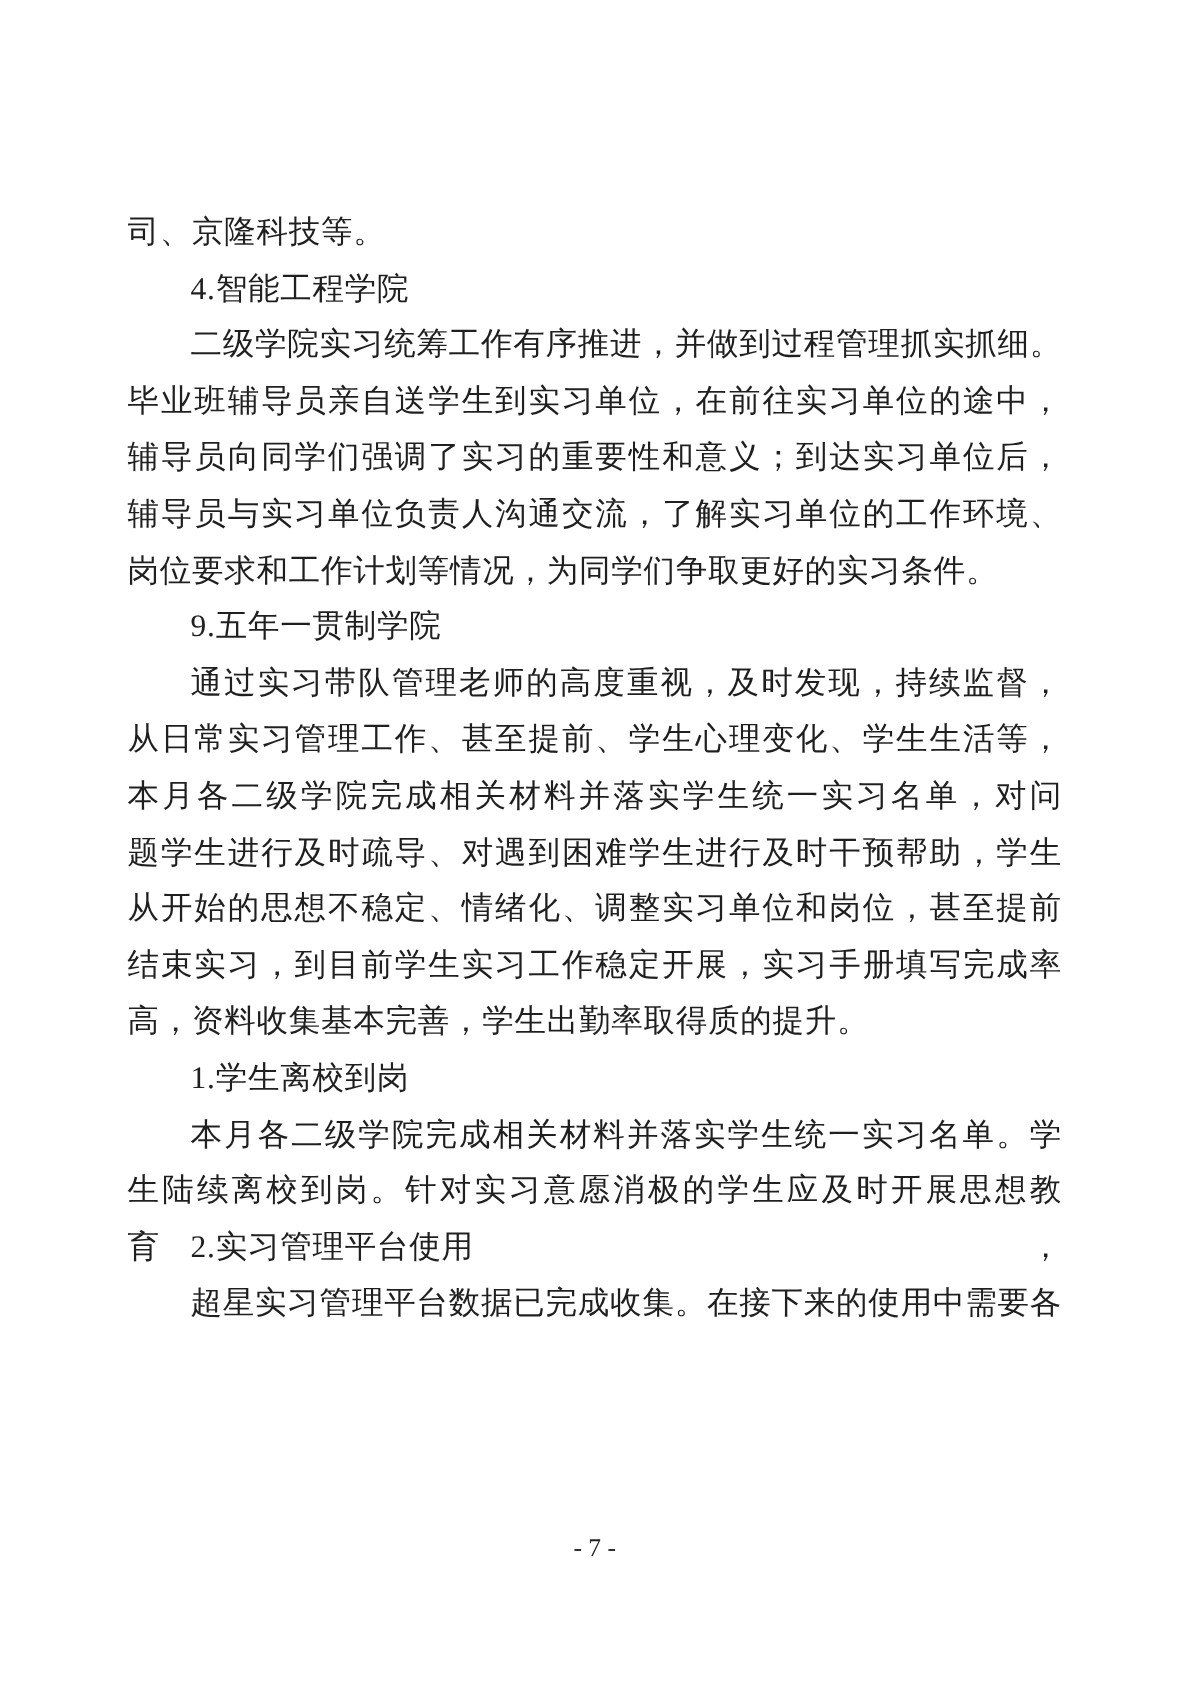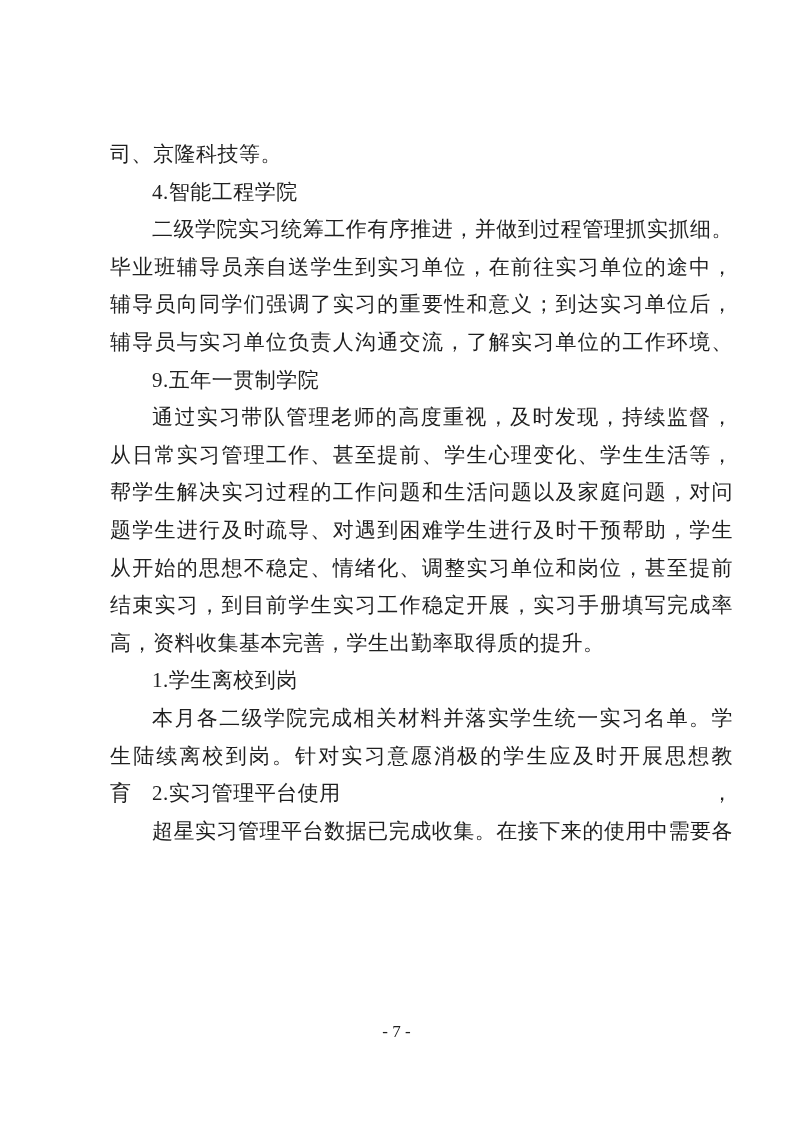--- a/index.html
+++ b/index.html
@@ -14,21 +14,20 @@
     background: #ffffff;
     color: #1f1f1f;
     font-family: "Liberation Serif", "DejaVu Serif", serif;
     overflow: hidden;
   }
   .content {
     position: absolute;
     left: 85px;
     top: 136px;
     width: 623px;
-    margin-left: 25px;
   }
   .line {
     height: 37.6px;
     line-height: 37.6px;
     font-size: 21px;
     letter-spacing: 0.5px;
     white-space: normal;
     overflow: visible;
   }
   
@@ -64,24 +63,25 @@
 <body>
 
 <div class="page">
   <div class="content">
     <div class="line">司、京隆科技等。</div>
     <div class="line head">4.智能工程学院</div>
     <div class="line first fill">二级学院实习统筹工作有序推进，并做到过程管理抓实抓细。</div>
     <div class="line fill">毕业班辅导员亲自送学生到实习单位，在前往实习单位的途中，</div>
     <div class="line fill">辅导员向同学们强调了实习的重要性和意义；到达实习单位后，</div>
     <div class="line fill">辅导员与实习单位负责人沟通交流，了解实习单位的工作环境、</div>
+    <div class="line">岗位要求和工作计划等情况，为同学们争取更好的实习条件。</div>
     <div class="line head">9.五年一贯制学院</div>
     <div class="line first fill">通过实习带队管理老师的高度重视，及时发现，持续监督，</div>
     <div class="line fill">从日常实习管理工作、甚至提前、学生心理变化、学生生活等，</div>
-    <div class="line fill">帮学生解决实习过程的工作问题和生活问题以及家庭问题，对问</div>
+    <div class="line fill">本月各二级学院完成相关材料并落实学生统一实习名单，对问</div>
     <div class="line fill">题学生进行及时疏导、对遇到困难学生进行及时干预帮助，学生</div>
     <div class="line fill">从开始的思想不稳定、情绪化、调整实习单位和岗位，甚至提前</div>
     <div class="line fill">结束实习，到目前学生实习工作稳定开展，实习手册填写完成率</div>
     <div class="line">高，资料收集基本完善，学生出勤率取得质的提升。</div>
     <div class="line head">1.学生离校到岗</div>
     <div class="line first fill">本月各二级学院完成相关材料并落实学生统一实习名单。学</div>
     <div class="line fill">生陆续离校到岗。针对实习意愿消极的学生应及时开展思想教育，</div>
     <div class="line head">2.实习管理平台使用</div>
     <div class="line first fill">超星实习管理平台数据已完成收集。在接下来的使用中需要各</div>
   </div>

